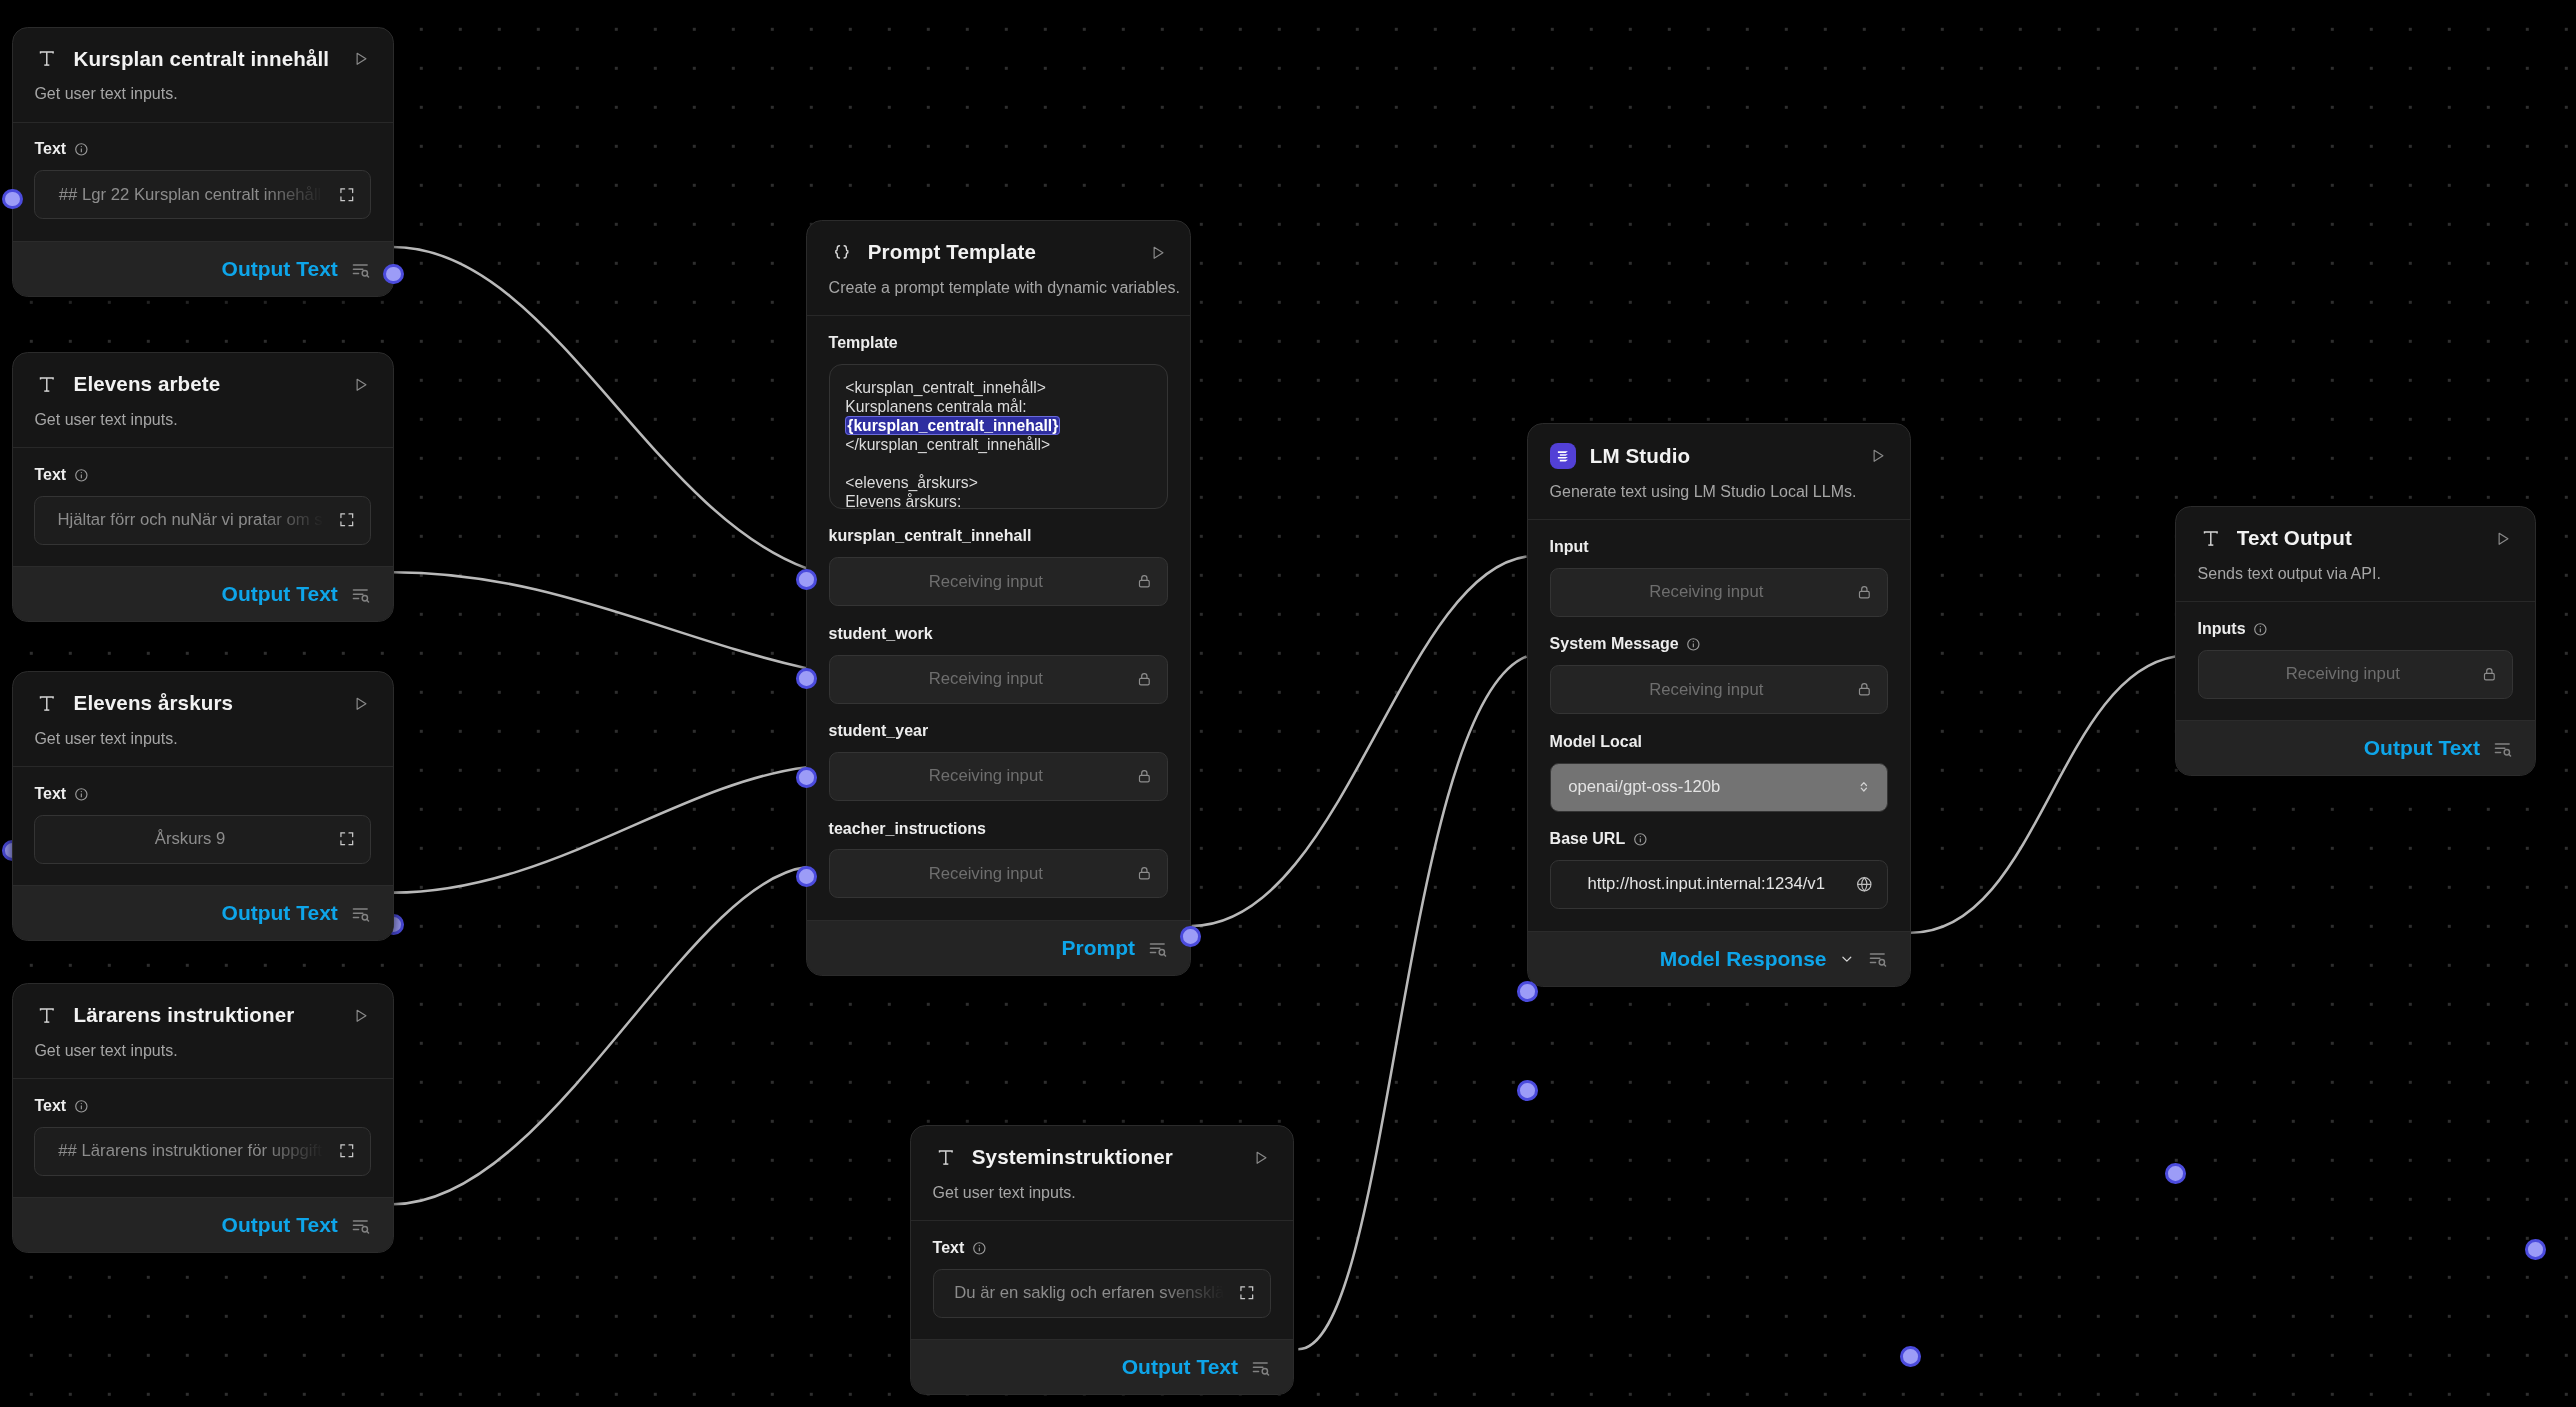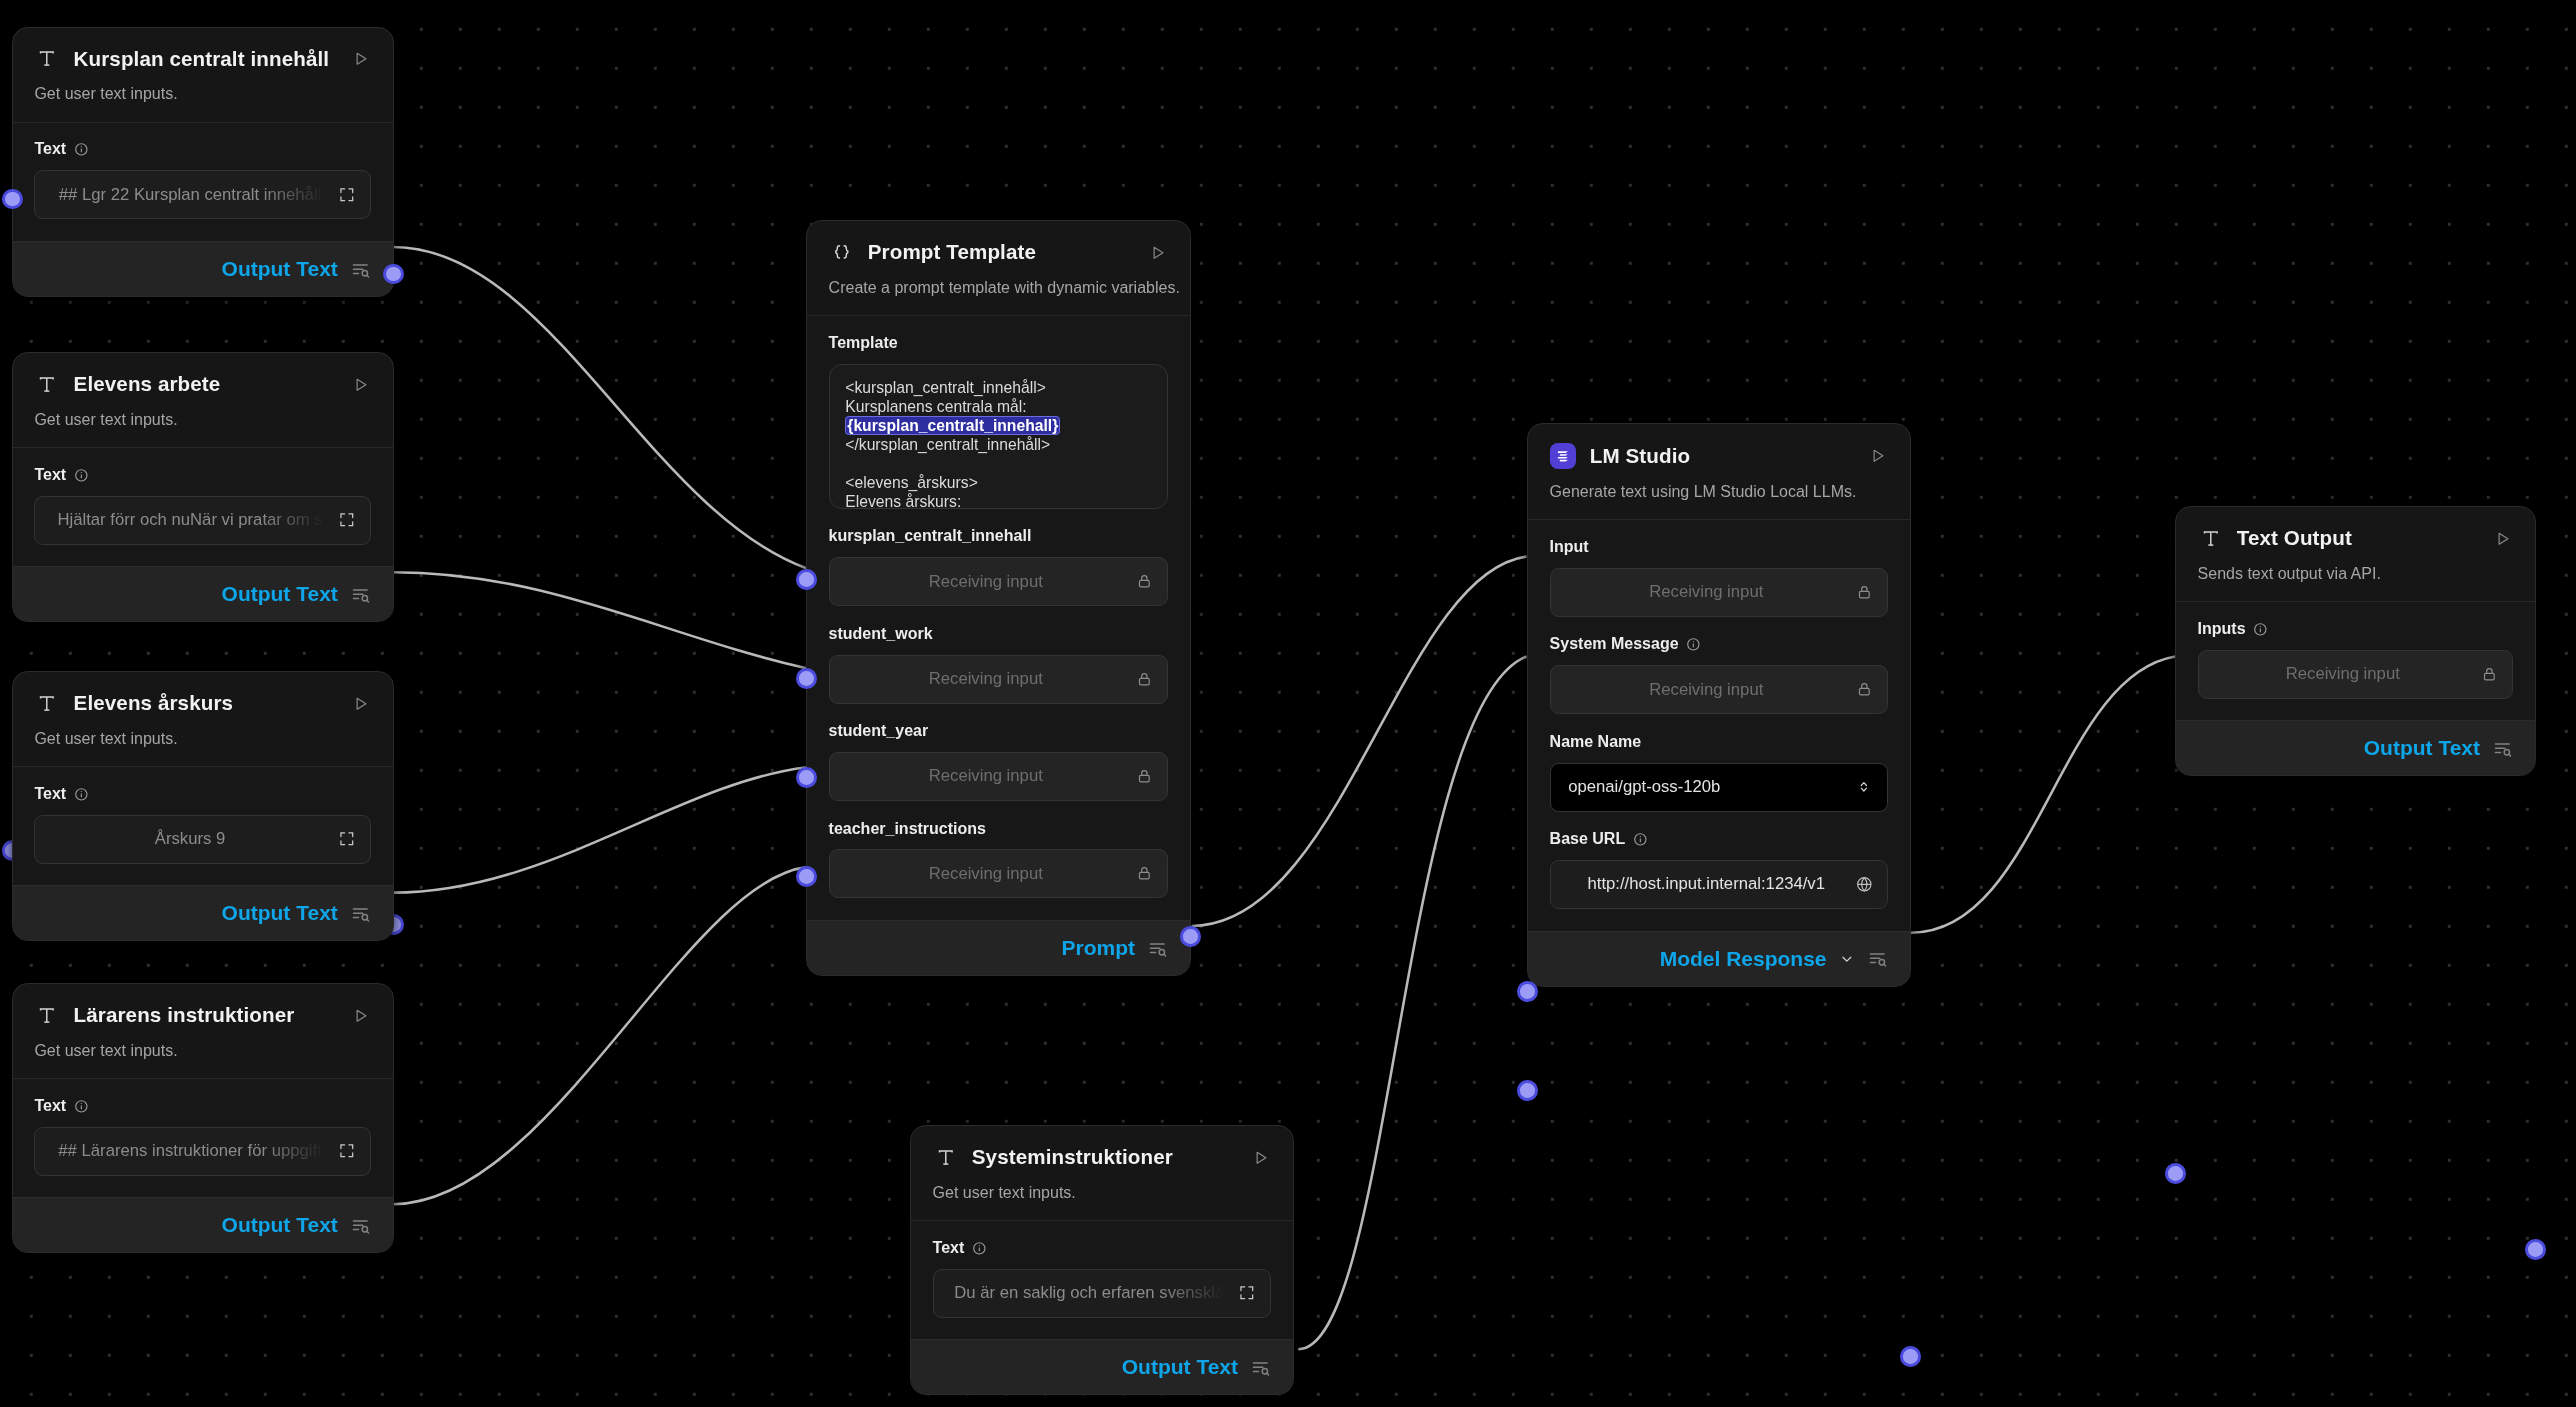--- a/index.html
+++ b/index.html
@@ -184,21 +184,21 @@
     color: #ffffff;
     font-weight: 700;
     padding: 0 1px;
   }
 
   
   .select-box {
     height: 49px;
     border: 1px solid #343434;
     border-radius: 8.8px;
-    background: #000000;
+    background: #737373;
     display: flex;
     align-items: center;
     padding: 0 13.7px 0 17.6px;
     gap: 9.8px;
   }
   .select-text {
     flex: 1;
     color: #e3e3e3;
     font-size: 16.7px;
     white-space: nowrap;
@@ -682,21 +682,21 @@
             <svg width="16.7" height="16.7" viewBox="0 0 24 24" fill="none" stroke="#8d8d8d" stroke-width="1.7">
                 <rect x="5" y="10.5" width="14" height="9.5" rx="2"></rect>
                 <path d="M8.2 10.5V7.6a3.8 3.8 0 0 1 7.6 0v2.9"></path>
               </svg>
           </span>
         </div>
       </div>
 
       <div class="field">
         <div class="field-label plain">
-          <span>Name Name</span>
+          <span>Model Local</span>
         </div>
         <div class="select-box">
           <span class="select-text">openai/gpt-oss-120b</span>
           <span class="box-icon">
             <svg width="15.7" height="15.7" viewBox="0 0 24 24" fill="none" stroke="#d3d3d3" stroke-width="1.9" stroke-linecap="round" stroke-linejoin="round">
                 <path d="M8 10 12 5.6 16 10"></path>
                 <path d="M8 14l4 4.4 4-4.4"></path>
               </svg>
           </span>
         </div>

